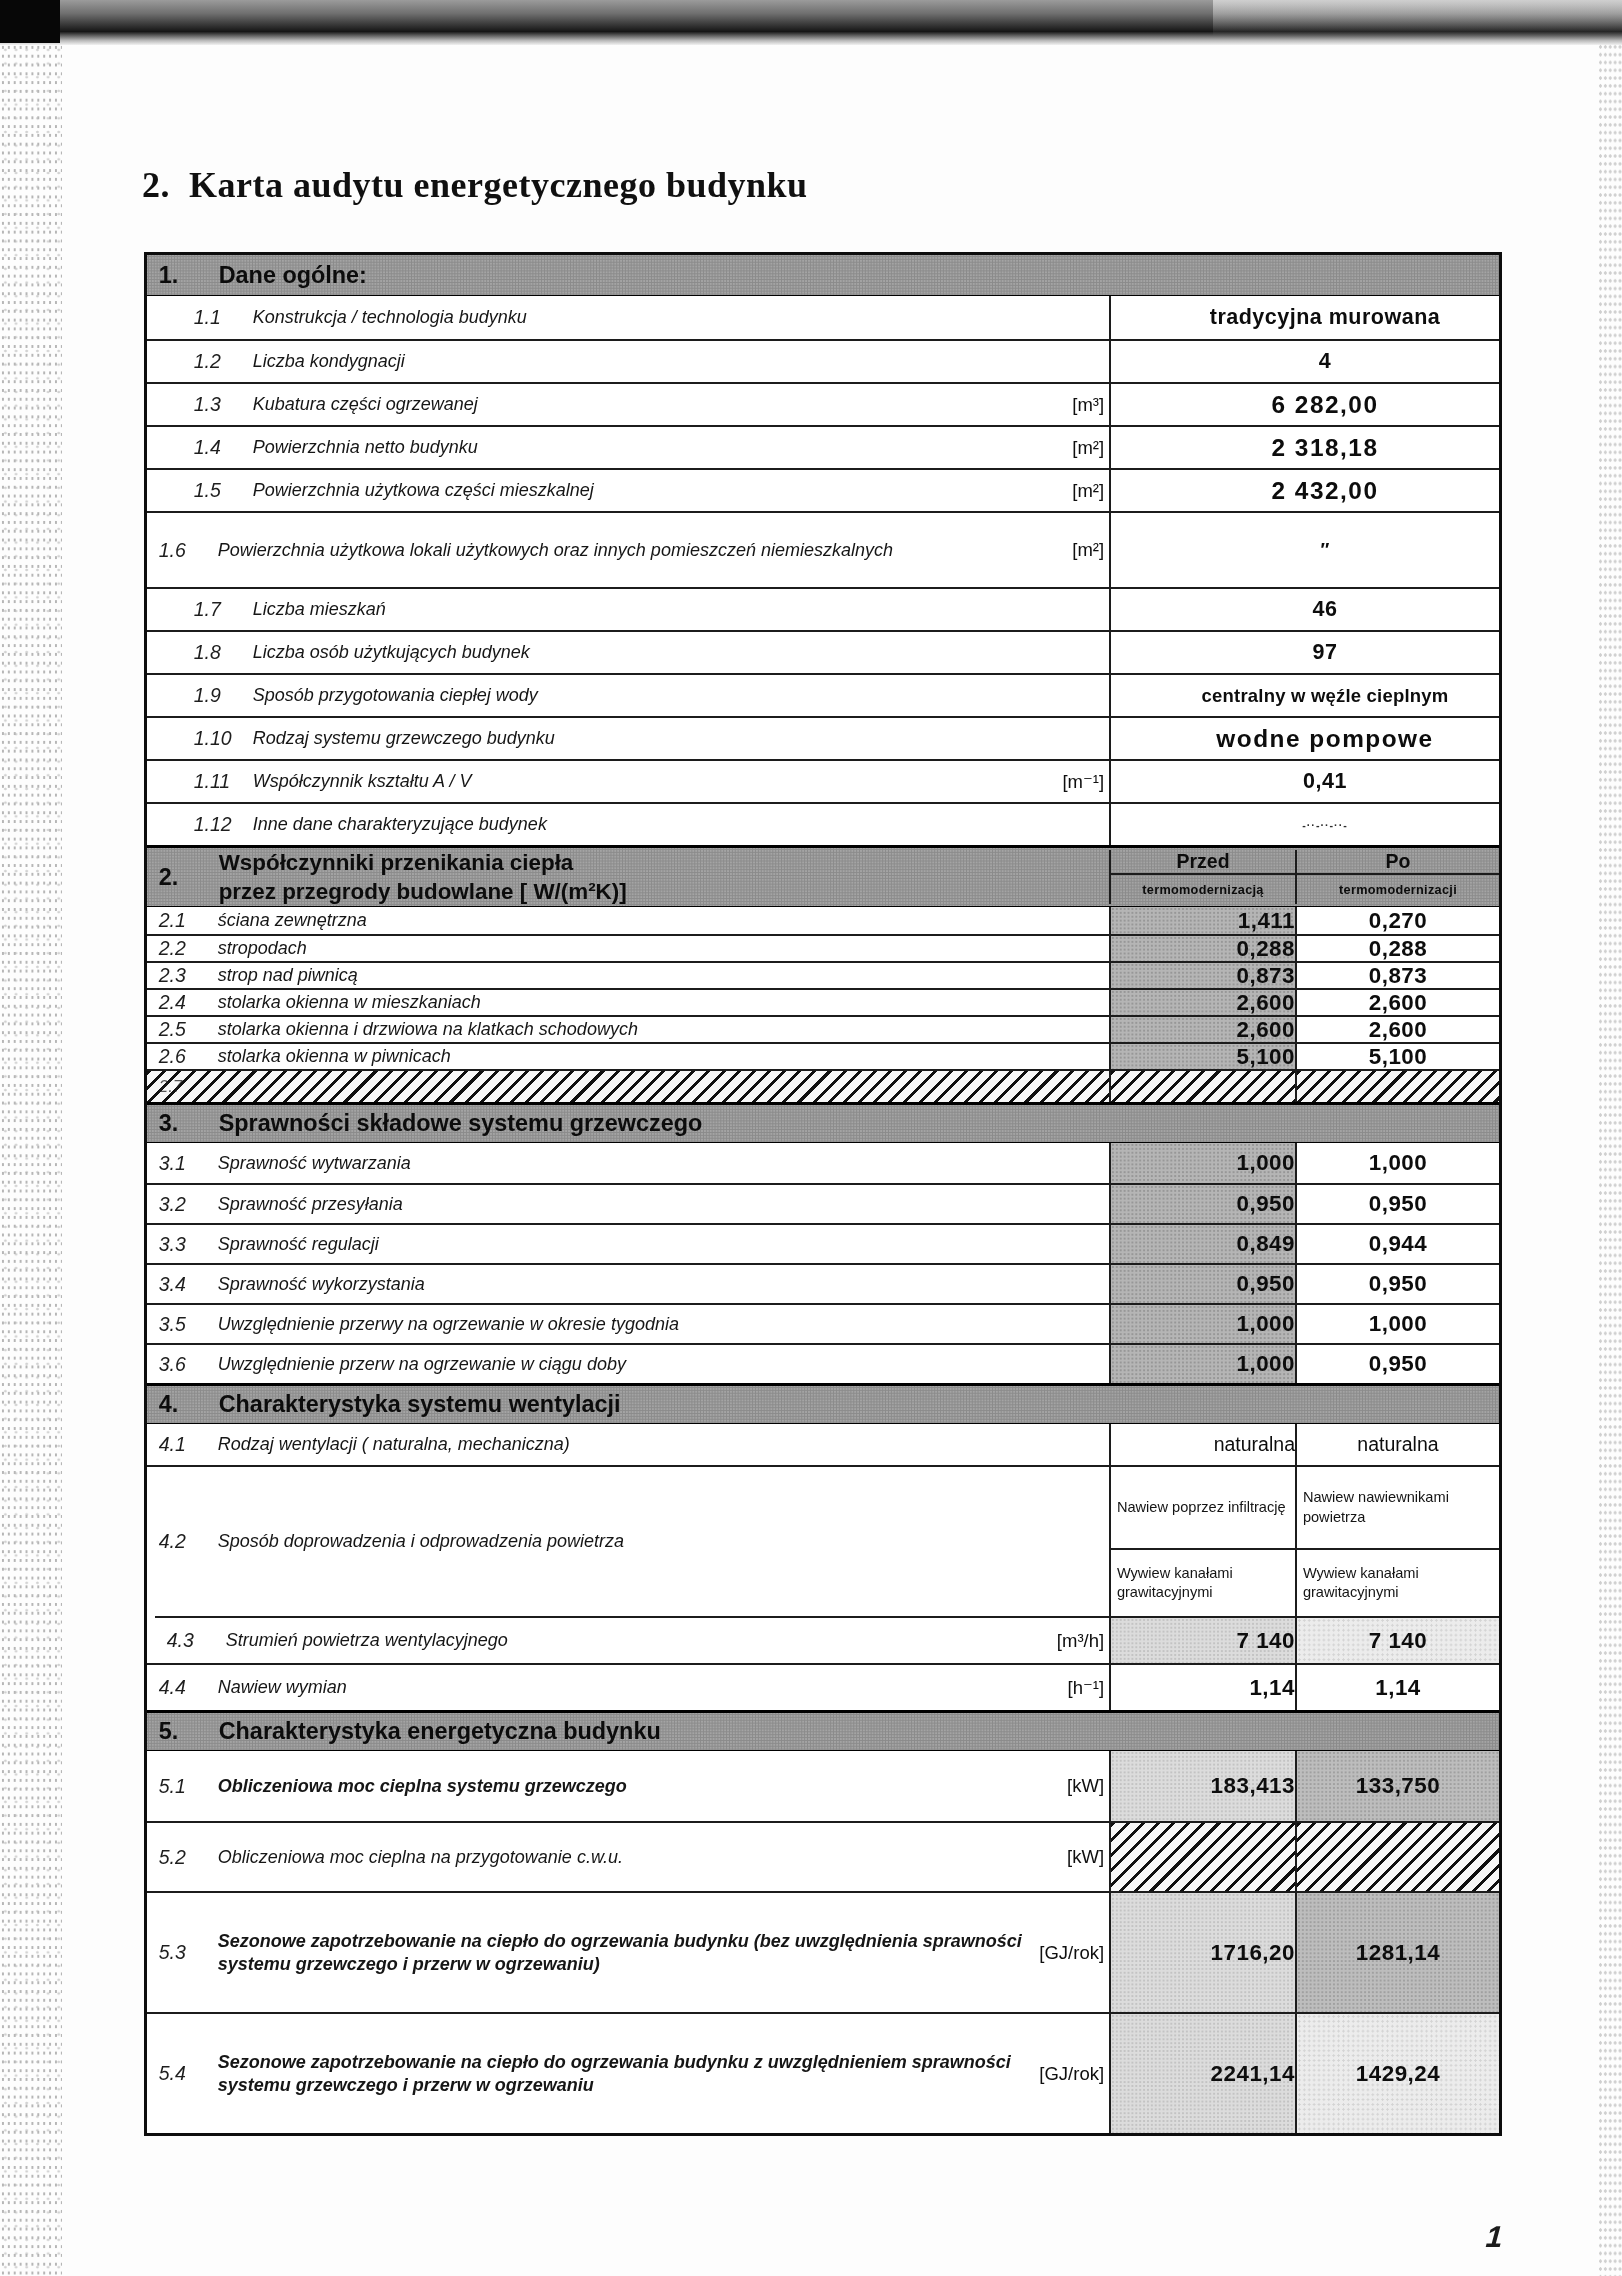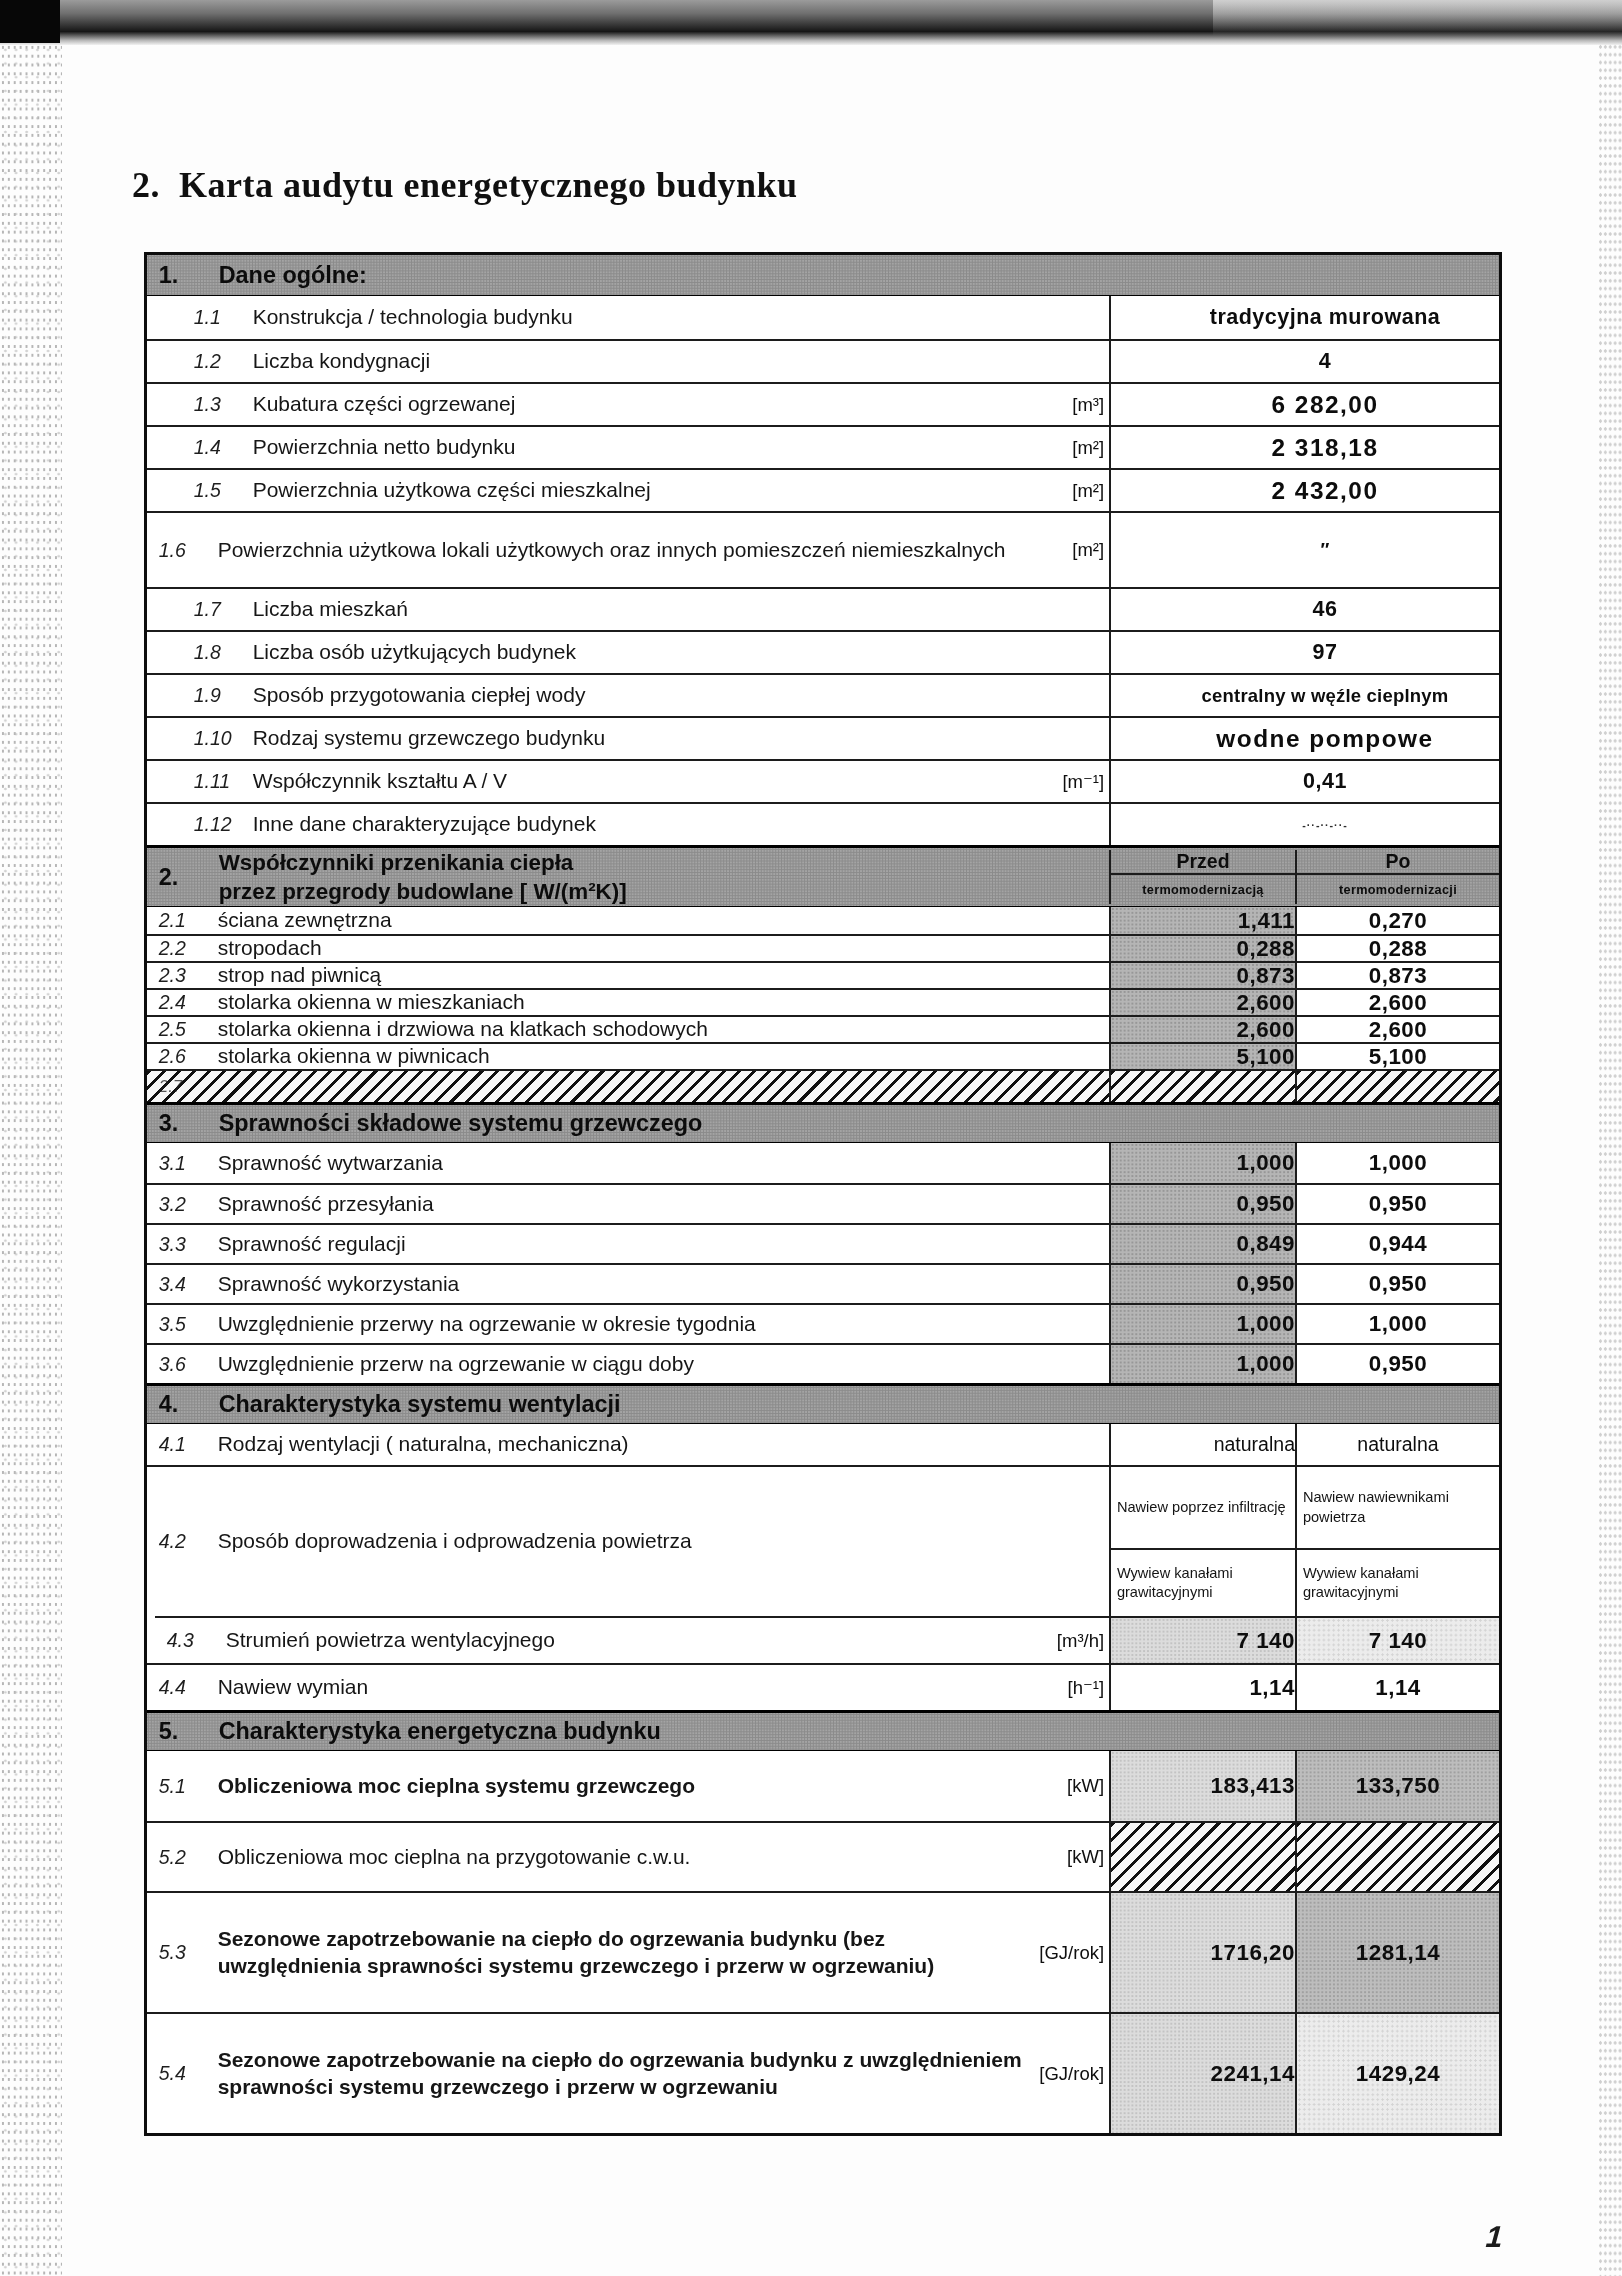--- a/index.html
+++ b/index.html
@@ -27,36 +27,36 @@
     background-size:5.9px 8.8px,10.7px 13.7px;
   }
   .scan-right{
     position:absolute; right:0; top:43px; width:25px; height:2233px; opacity:.4;
     background-image:radial-gradient(#8a8a8a 1px,transparent 1.4px);
     background-size:4.9px 7.8px;
   }
 
   
   .title{
-    position:absolute; left:132px; top:164px;
+    position:absolute; left:142px; top:164px;
     font-family:"Liberation Serif","DejaVu Serif",serif;
     font-weight:bold; font-size:36px; letter-spacing:0.5px; color:#101010; white-space:pre;
   }
 
   
   .audit-table{
     position:absolute; left:144px; top:252px; width:1358px;
     border:3.9px solid #0d0d0d; background:#fff;
   }
   .row{ display:flex; align-items:stretch; border-top:2.9px solid #1c1c1c; }
   .row.nt{ border-top:none; }
 
   .main{ flex:1; display:flex; align-items:center; padding:2.9px 3.9px 2.9px 11.7px; min-width:0; }
   .no{ width:59px; flex:none; font-style:italic; font-size:19.5px; color:#1e1e1e; }
-  .lbl{ flex:1; font-size:21px; line-height:1.25; color:#161616; padding-right:7.8px; }
+  .lbl{ flex:1; font-style:italic; font-size:18px; line-height:1.25; color:#161616; padding-right:7.8px; }
   .unit{ flex:none; font-size:18.5px; color:#0f0f0f; padding-right:1px; white-space:pre; }
   .b{ font-weight:bold; }
 
   .vals{ width:390px; flex:none; display:flex; border-left:2.9px solid #1c1c1c; align-items:stretch; }
   .v{ display:flex; align-items:center; justify-content:center; font-weight:bold; font-size:22.4px; letter-spacing:0.5px; color:#0d0d0d; }
   .v1{ width:184px; flex:none;justify-content:flex-end; }
   .v2{ flex:1; border-left:2.9px solid #1c1c1c; }
   .vfull{ flex:1;margin-left:40px; }
   .val-lg{ font-size:24.4px; letter-spacing:1.5px; }
   .val-md{ font-size:21.5px; }

